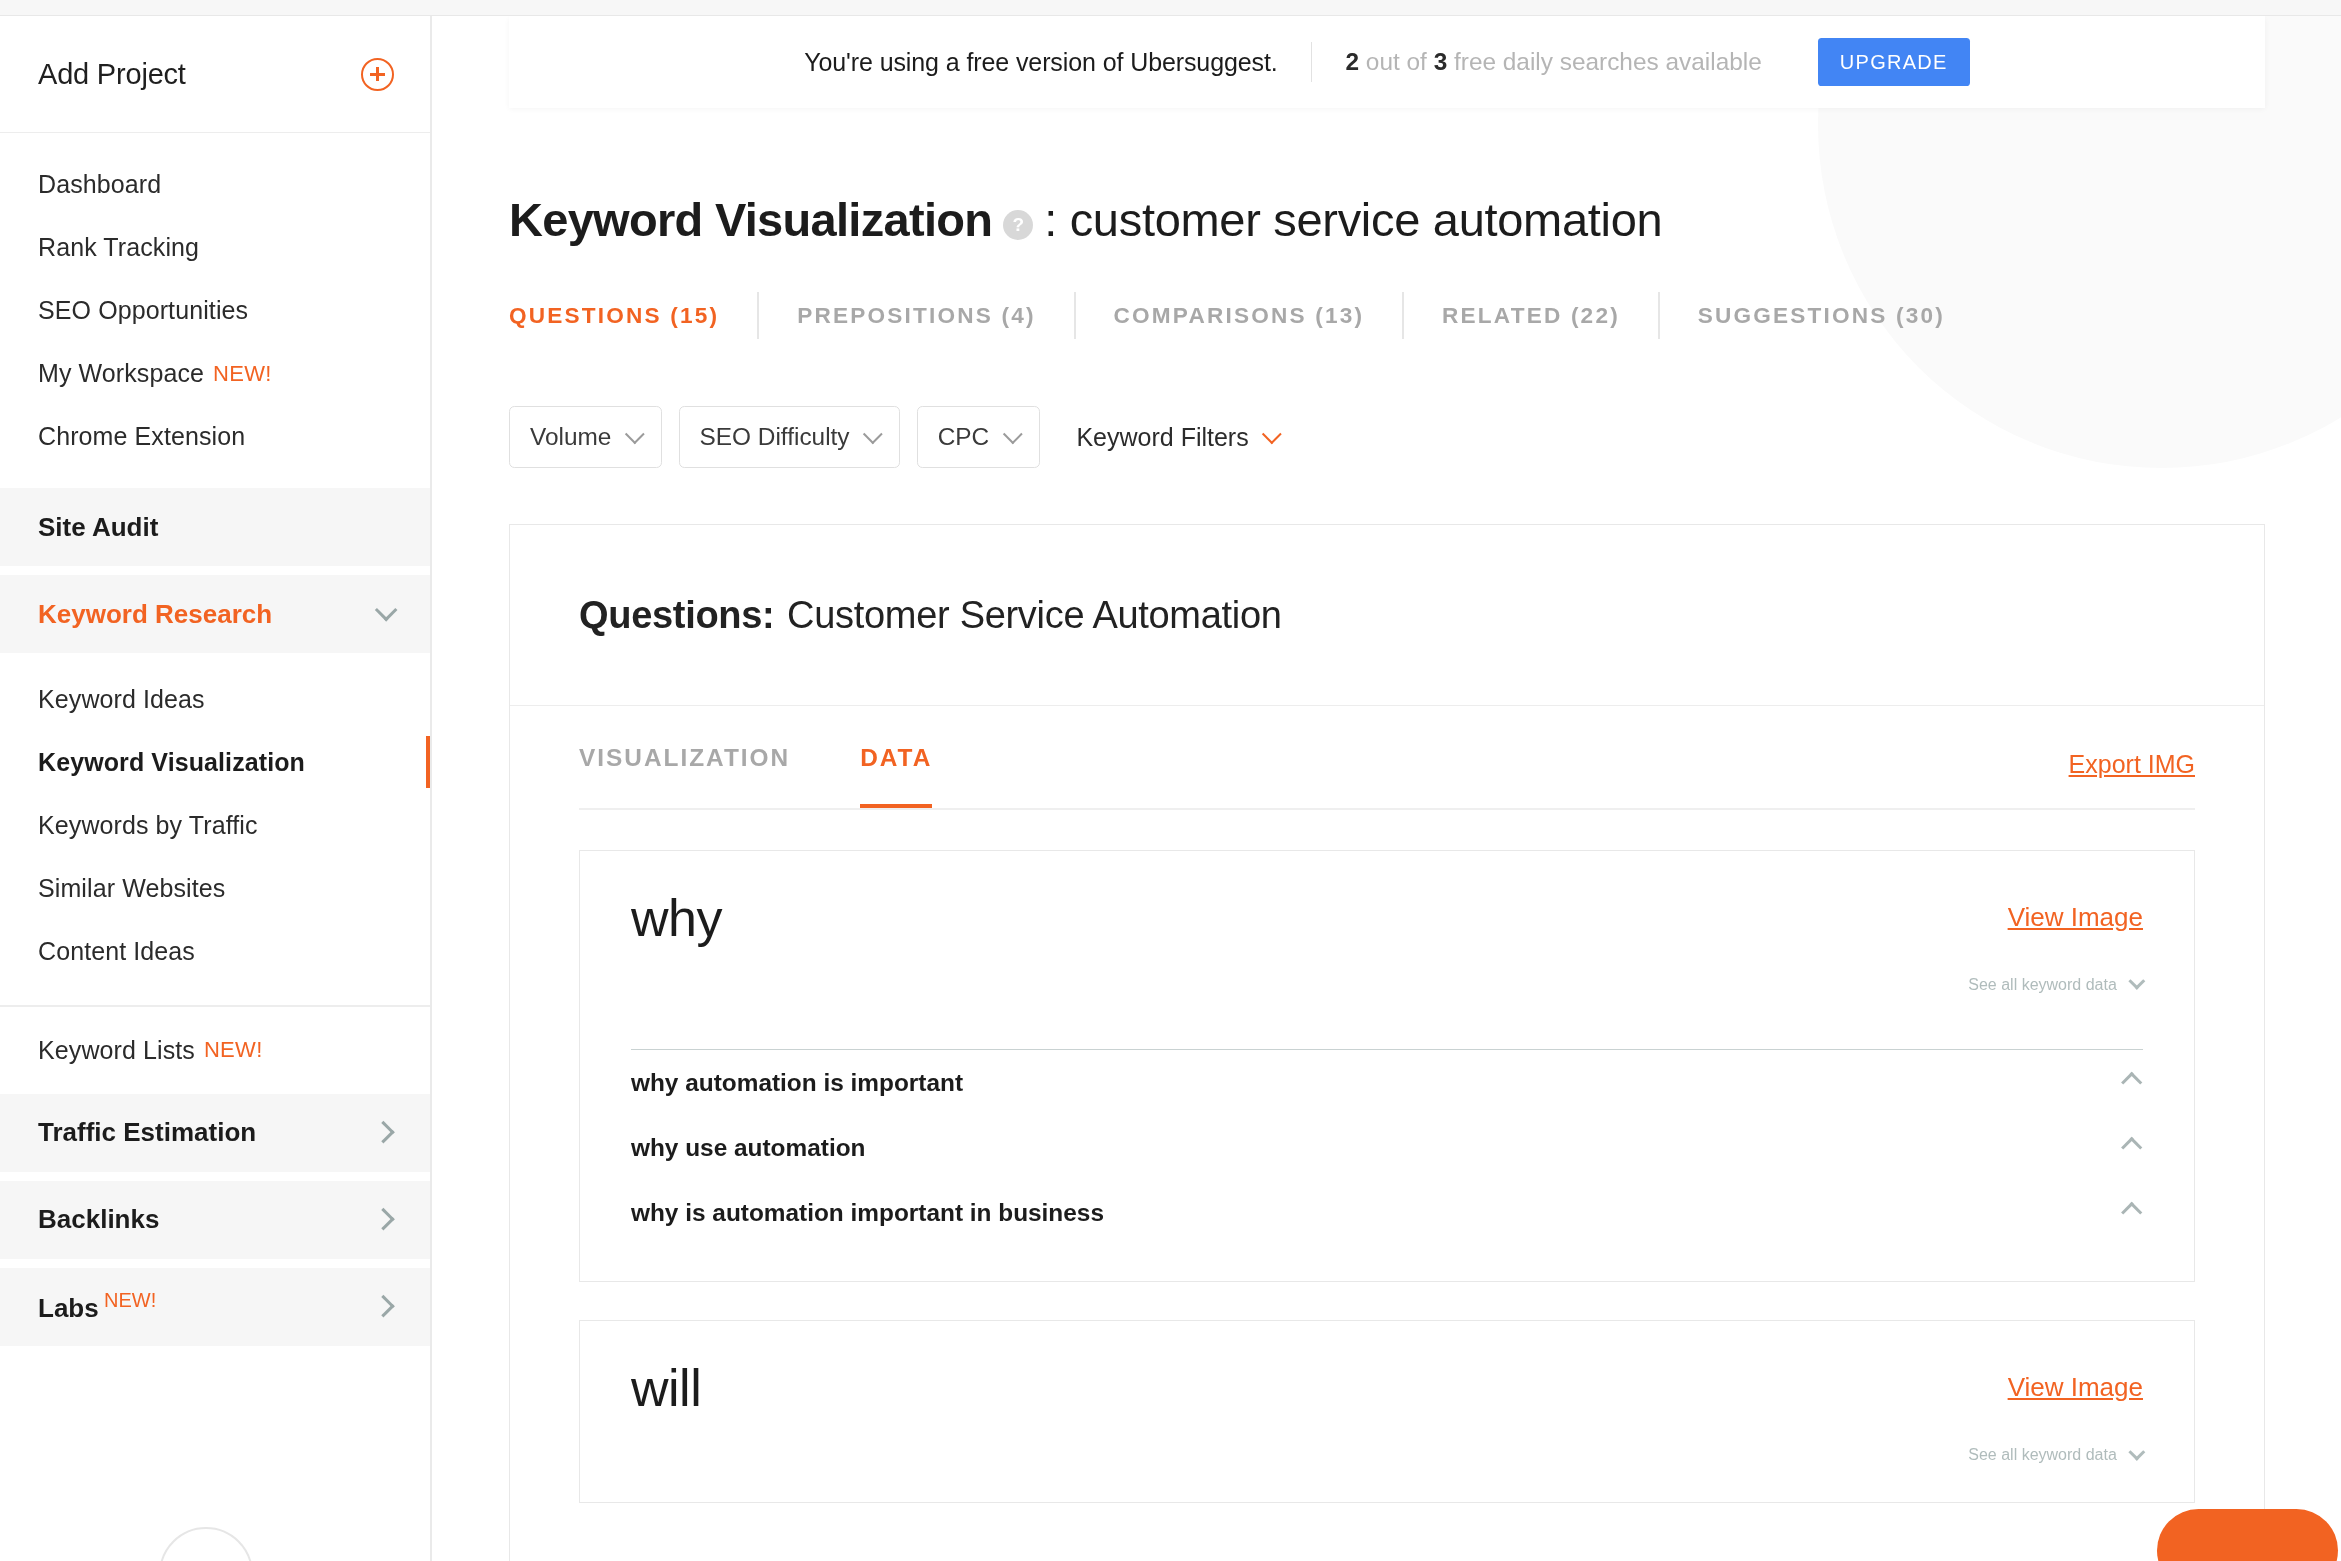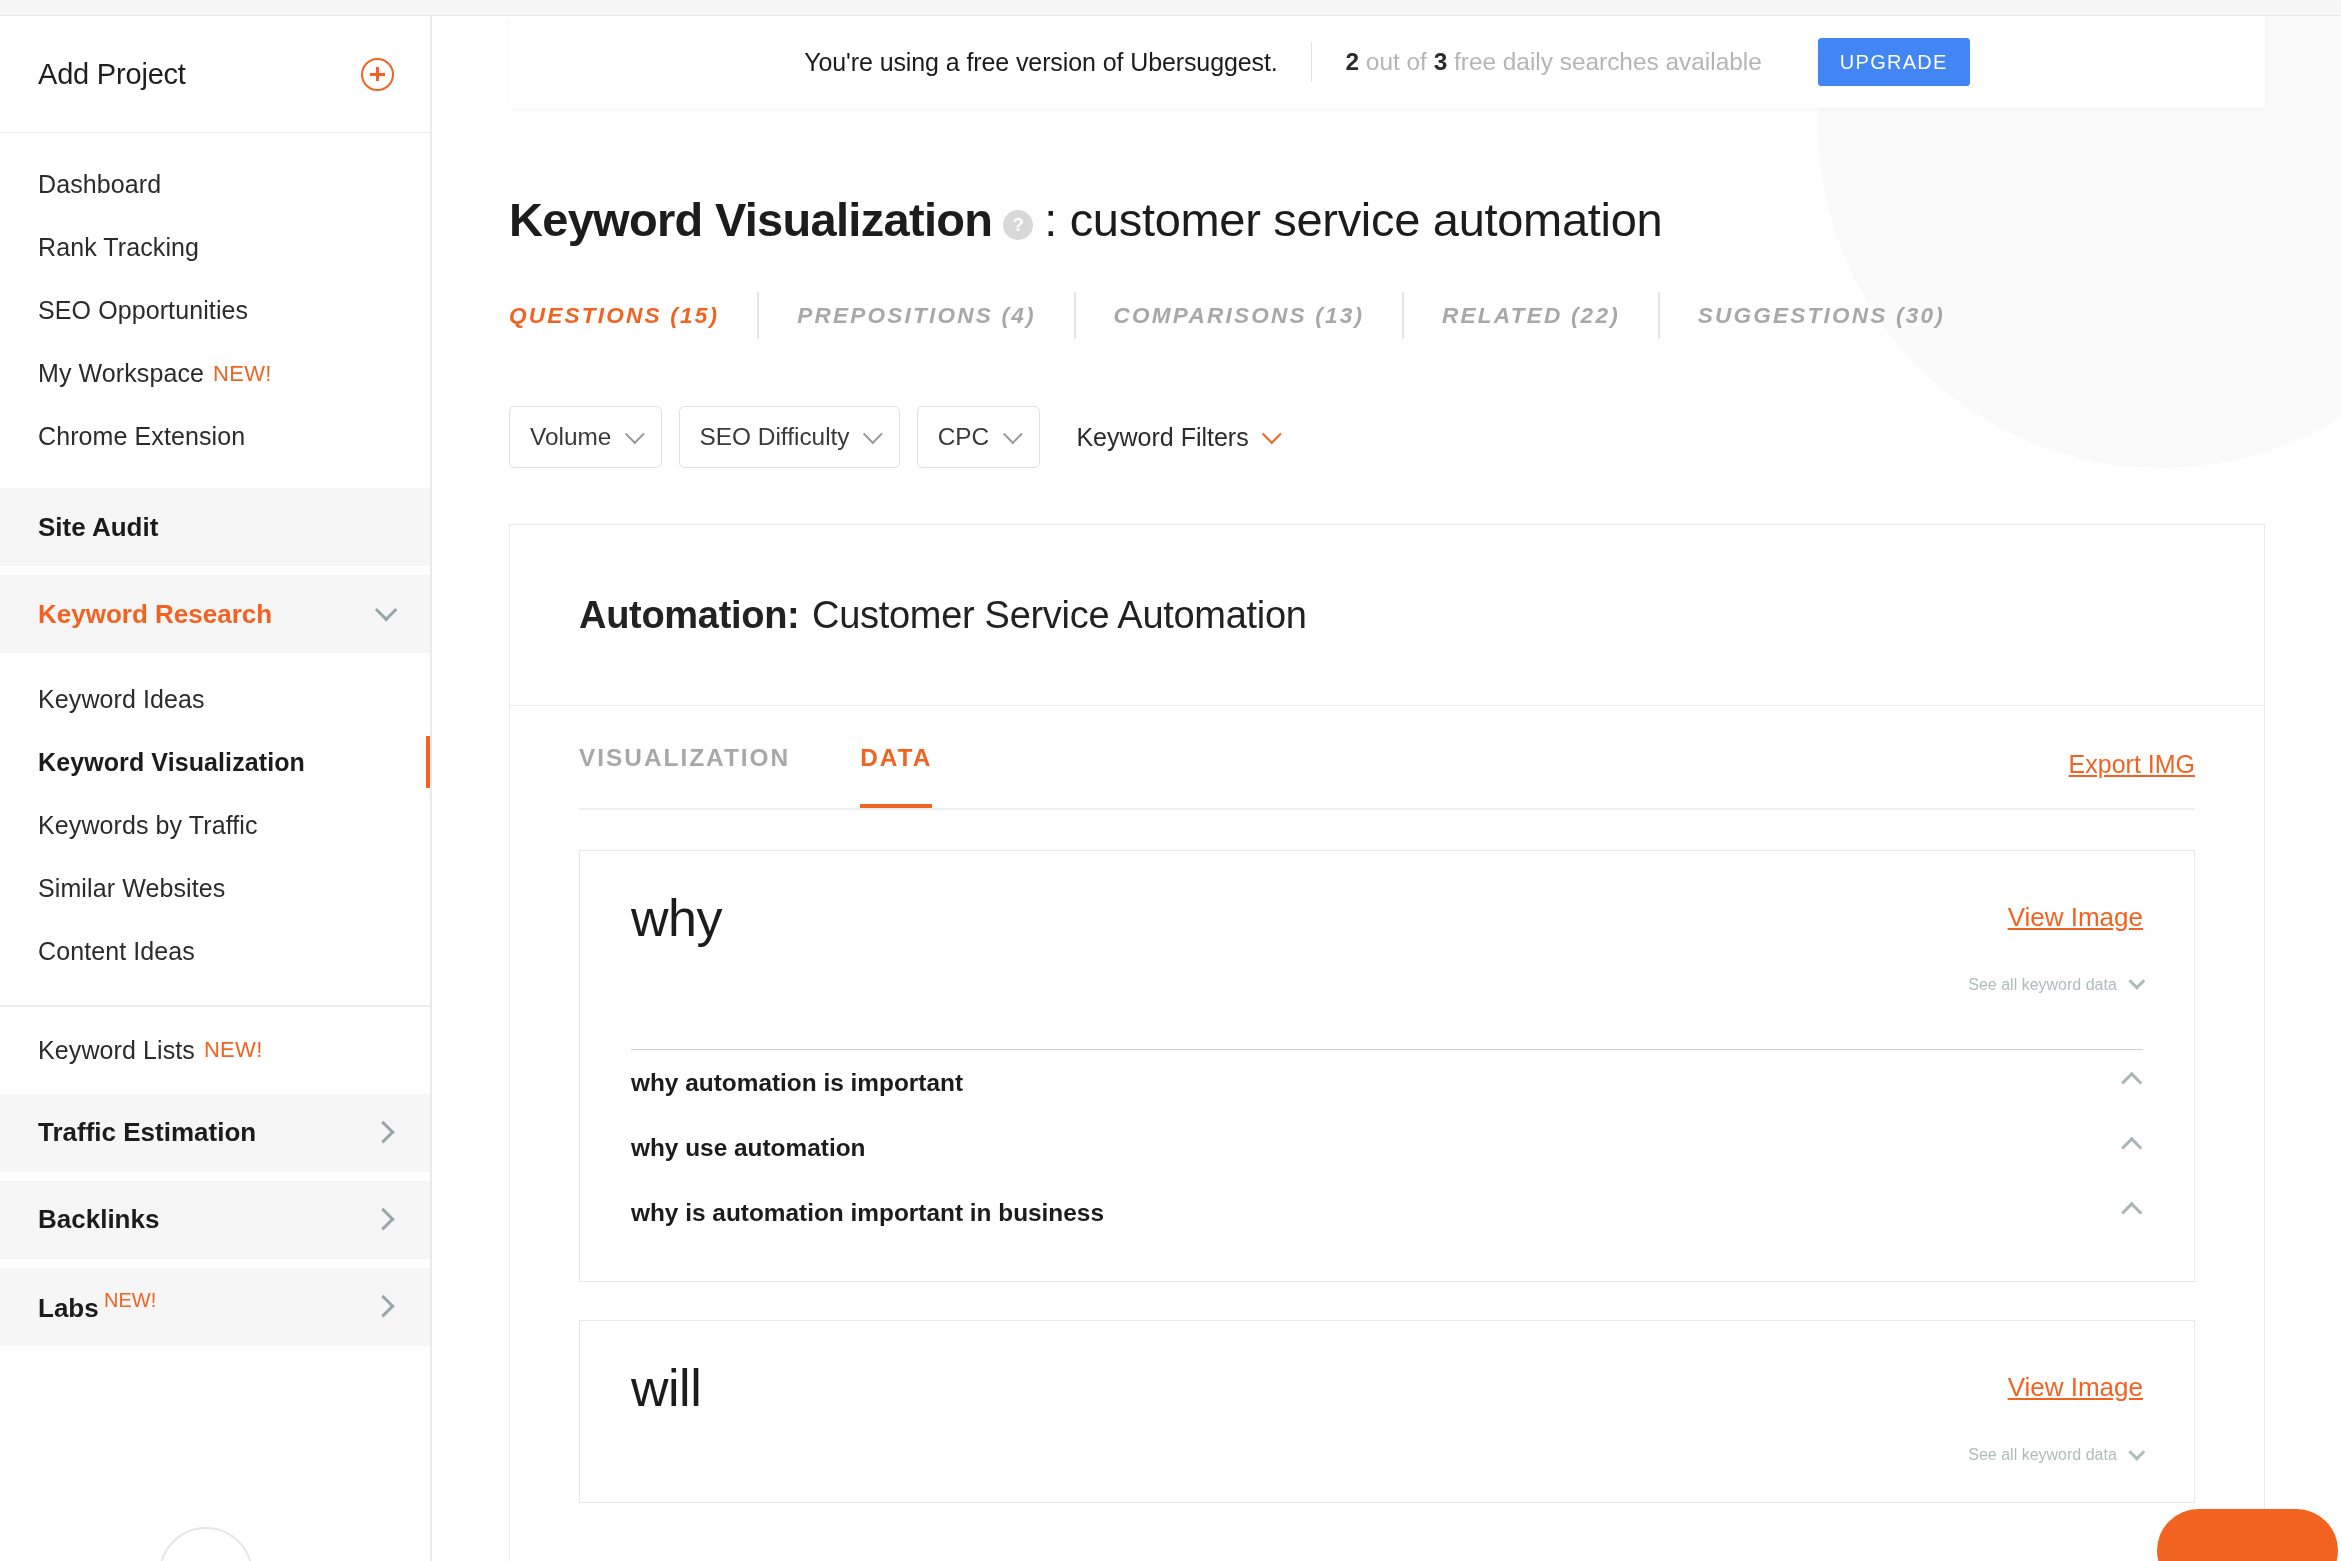--- a/index.html
+++ b/index.html
@@ -234,21 +234,20 @@
     height: 47px;
   }
   .subtab {
     font-size: 22.6px;
     font-weight: bold;
     letter-spacing: 2.2px;
     color: #a8a8a8;
     padding: 0 38px;
     cursor: pointer;
     white-space: nowrap;
-    font-style: italic;
   }
   .subtab:first-child { padding-left: 0; }
   .subtab.active { color: #f26322; }
   .subtab-sep { width: 1.8px; height: 47px; background: #e6e6e6; flex: none; }
 
   .filters {
     position: absolute;
     left: 74px; top: 390px;
     display: flex;
     align-items: center;
@@ -563,21 +562,21 @@
       <div class="keyword-filters">
         <span class="filter-label">Keyword Filters</span>
         <span class="caret accent"></span>
       </div>
     </div>
 
     <section class="panel">
 
       <div class="panel-head">
         <div class="panel-title">
-          <b>Automation:</b><span style="margin-left:12.6px">Customer Service Automation</span>
+          <b>Questions:</b><span style="margin-left:12.6px">Customer Service Automation</span>
         </div>
       </div>
 
       <div class="panel-tabs">
         <div class="ptab">VISUALIZATION</div>
         <div class="ptab active">DATA</div>
         <div class="export-img">Export IMG</div>
         <div class="ptabs-rule"></div>
       </div>
 

